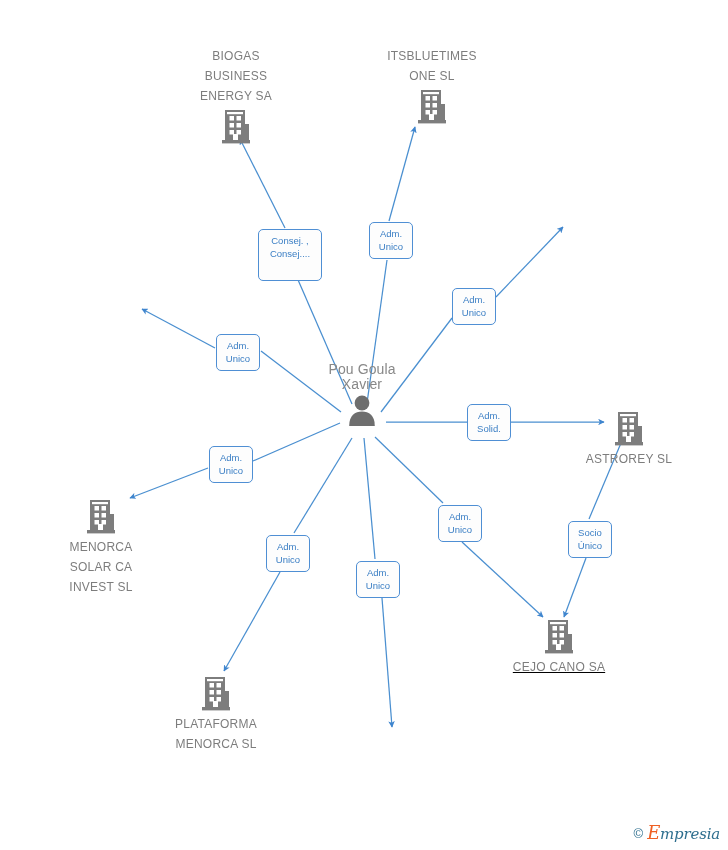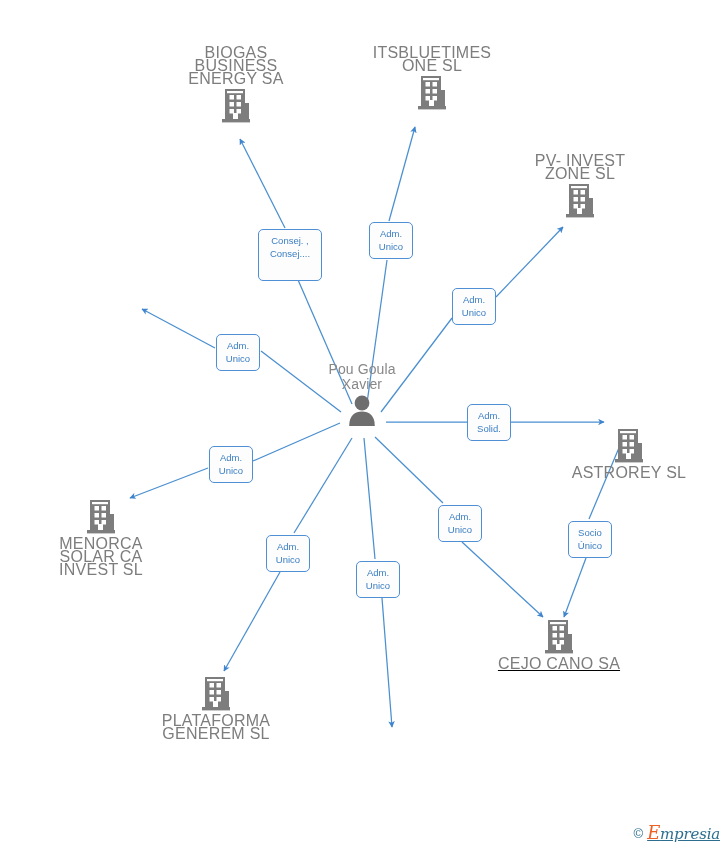--- a/index.html
+++ b/index.html
@@ -35,22 +35,22 @@
     margin-left: -70px;
     text-align: center;
     z-index: 3;
   }
   .node .icon-wrap {
     display: block;
     line-height: 0;
   }
   .node .label {
     display: block;
-    font-size: 16px;
-    line-height: 13px;
+    font-size: 12px;
+    line-height: 20px;
     letter-spacing: 0.25px;
     color: #7d7d7d;
     white-space: pre-line;
   }
   .node.company .label { margin-top: 2px; }
   .node.company.label-above .label { margin-bottom: 2px; }
   .node.focal .label {
     color: #5d5d5d;
     font-weight: bold;
   }
@@ -93,21 +93,20 @@
     color: #2d6e8e;
     line-height: 1;
   }
   #watermark .brand {
     font-family: "DejaVu Serif", "Liberation Serif", serif;
     font-size: 15px;
     font-style: italic;
     color: #2d6e8e;
     line-height: 1;
     letter-spacing: -0.2px;
-    text-decoration: underline;
   }
   #watermark .brand .cap {
     color: #ef6024;
     font-size: 18px;
   }
 </style>
 </head>
 <body>
 
 <div id="canvas">
@@ -216,42 +215,23 @@
         <rect x="16.5" y="15" width="4.5" height="4.5" fill="#ffffff"></rect>
         <rect x="9.5" y="22" width="4.5" height="4.5" fill="#ffffff"></rect>
         <rect x="16.5" y="22" width="4.5" height="4.5" fill="#ffffff"></rect>
         <rect x="13" y="26" width="5" height="6" fill="#ffffff"></rect>
         <rect x="25" y="16" width="4" height="16" fill="#7d7d7d"></rect>
         <rect x="2" y="32" width="28" height="3.4" fill="#7d7d7d"></rect>
       </svg>
     </span>
   </div>
 
-  <div class="node company label-above" style="left:580px; top:152px;">
-    <span class="label">PV- INVEST
-ZONE  SL</span>
-    <span class="icon-wrap">
-      <svg width="32" height="37" viewBox="0 0 32 37">
-        <rect x="5" y="2" width="20" height="30" fill="#7d7d7d"></rect>
-        <rect x="7" y="4" width="16" height="2.2" fill="#ffffff"></rect>
-        <rect x="9.5" y="8" width="4.5" height="4.5" fill="#ffffff"></rect>
-        <rect x="16.5" y="8" width="4.5" height="4.5" fill="#ffffff"></rect>
-        <rect x="9.5" y="15" width="4.5" height="4.5" fill="#ffffff"></rect>
-        <rect x="16.5" y="15" width="4.5" height="4.5" fill="#ffffff"></rect>
-        <rect x="9.5" y="22" width="4.5" height="4.5" fill="#ffffff"></rect>
-        <rect x="16.5" y="22" width="4.5" height="4.5" fill="#ffffff"></rect>
-        <rect x="13" y="26" width="5" height="6" fill="#ffffff"></rect>
-        <rect x="25" y="16" width="4" height="16" fill="#7d7d7d"></rect>
-        <rect x="2" y="32" width="28" height="3.4" fill="#7d7d7d"></rect>
-      </svg>
-    </span>
-  </div>
-
-
-  <div class="node company" style="left:629px; top:427px;">
+
+
+  <div class="node company" style="left:629px; top:410px;">
     <span class="icon-wrap">
       <svg width="32" height="37" viewBox="0 0 32 37">
         <rect x="5" y="2" width="20" height="30" fill="#7d7d7d"></rect>
         <rect x="7" y="4" width="16" height="2.2" fill="#ffffff"></rect>
         <rect x="9.5" y="8" width="4.5" height="4.5" fill="#ffffff"></rect>
         <rect x="16.5" y="8" width="4.5" height="4.5" fill="#ffffff"></rect>
         <rect x="9.5" y="15" width="4.5" height="4.5" fill="#ffffff"></rect>
         <rect x="16.5" y="15" width="4.5" height="4.5" fill="#ffffff"></rect>
         <rect x="9.5" y="22" width="4.5" height="4.5" fill="#ffffff"></rect>
         <rect x="16.5" y="22" width="4.5" height="4.5" fill="#ffffff"></rect>
@@ -313,21 +293,21 @@
         <rect x="9.5" y="15" width="4.5" height="4.5" fill="#ffffff"></rect>
         <rect x="16.5" y="15" width="4.5" height="4.5" fill="#ffffff"></rect>
         <rect x="9.5" y="22" width="4.5" height="4.5" fill="#ffffff"></rect>
         <rect x="16.5" y="22" width="4.5" height="4.5" fill="#ffffff"></rect>
         <rect x="13" y="26" width="5" height="6" fill="#ffffff"></rect>
         <rect x="25" y="16" width="4" height="16" fill="#7d7d7d"></rect>
         <rect x="2" y="32" width="28" height="3.4" fill="#7d7d7d"></rect>
       </svg>
     </span>
     <span class="label">PLATAFORMA
-GENEREM  SL</span>
+MENORCA  SL</span>
   </div>
 
 
   <div class="node person" style="left:362px; top:362px;">
     <span class="label">Pou Goula
 Xavier</span>
     <span class="icon-wrap">
       <svg width="30" height="32" viewBox="0 0 30 32">
         <circle cx="15" cy="9" r="7.4" fill="#6e6e6e"></circle>
         <path d="M 2.2 32 C 2.2 21.5 8.0 17.6 15 17.6 C 22.0 17.6 27.8 21.5 27.8 32 Z" fill="#6e6e6e"></path>

